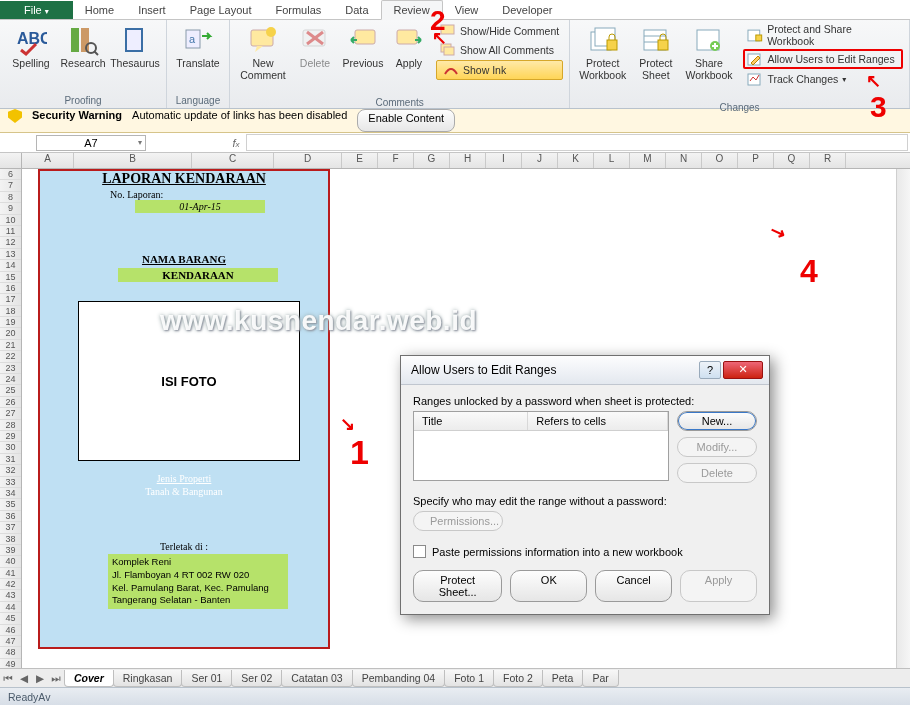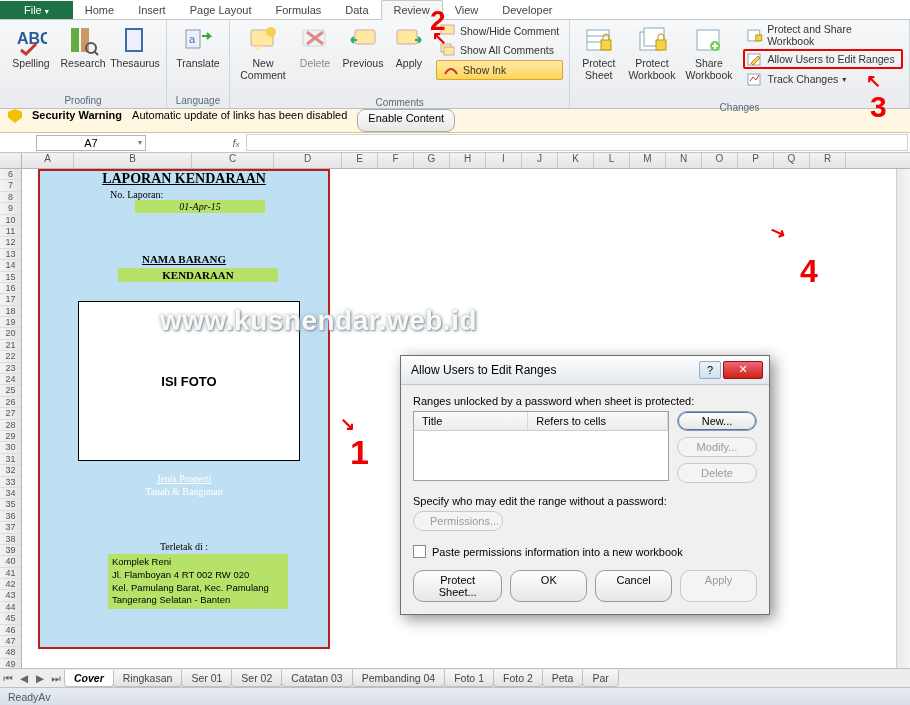--- a/index.html
+++ b/index.html
@@ -210,38 +210,38 @@
             </svg>
             <span>Show Ink</span>
           </div>
       </div>
     </div>
     <div class="group-label">Comments</div>
   </div>
 
   <div class="group" style="flex:1">
     <div class="group-body">
+      <div class="big-btn" style="width:54px">
+        <svg class="ic" viewBox="0 0 32 32">
+            <rect x="4" y="8" width="20" height="18" fill="#fff" stroke="#8ab"></rect>
+            <rect x="8" y="4" width="20" height="18" fill="#fff" stroke="#8ab"></rect>
+            <rect x="20" y="16" width="10" height="10" fill="#f6d24a" stroke="#b90"></rect>
+            <path d="M22 16 v-3 a3 3 0 0 1 6 0 v3" fill="none" stroke="#b90"></path>
+          </svg>
+        <span>Protect Workbook</span>
+      </div>
       <div class="big-btn" style="width:46px">
         <svg class="ic" viewBox="0 0 32 32">
             <rect x="4" y="6" width="22" height="20" fill="#fff" stroke="#8ab"></rect>
             <line x1="4" y1="12" x2="26" y2="12" stroke="#8ab"></line>
             <line x1="4" y1="18" x2="26" y2="18" stroke="#8ab"></line>
             <rect x="18" y="16" width="10" height="10" fill="#f6d24a" stroke="#b90"></rect>
             <path d="M20 16 v-3 a3 3 0 0 1 6 0 v3" fill="none" stroke="#b90"></path>
           </svg>
         <span>Protect Sheet</span>
-      </div>
-      <div class="big-btn" style="width:54px">
-        <svg class="ic" viewBox="0 0 32 32">
-            <rect x="4" y="8" width="20" height="18" fill="#fff" stroke="#8ab"></rect>
-            <rect x="8" y="4" width="20" height="18" fill="#fff" stroke="#8ab"></rect>
-            <rect x="20" y="16" width="10" height="10" fill="#f6d24a" stroke="#b90"></rect>
-            <path d="M22 16 v-3 a3 3 0 0 1 6 0 v3" fill="none" stroke="#b90"></path>
-          </svg>
-        <span>Protect Workbook</span>
       </div>
       <div class="big-btn" style="width:54px">
         <svg class="ic" viewBox="0 0 32 32">
             <rect x="4" y="6" width="22" height="20" fill="#fff" stroke="#8ab"></rect>
             <circle cx="22" cy="22" r="5" fill="#7c5"></circle>
             <path d="M19 22 h6 m-3 -3 v6" stroke="#fff" stroke-width="2"></path>
           </svg>
         <span>Share Workbook</span>
       </div>
       <div class="small-stack" style="margin-left:4px">

